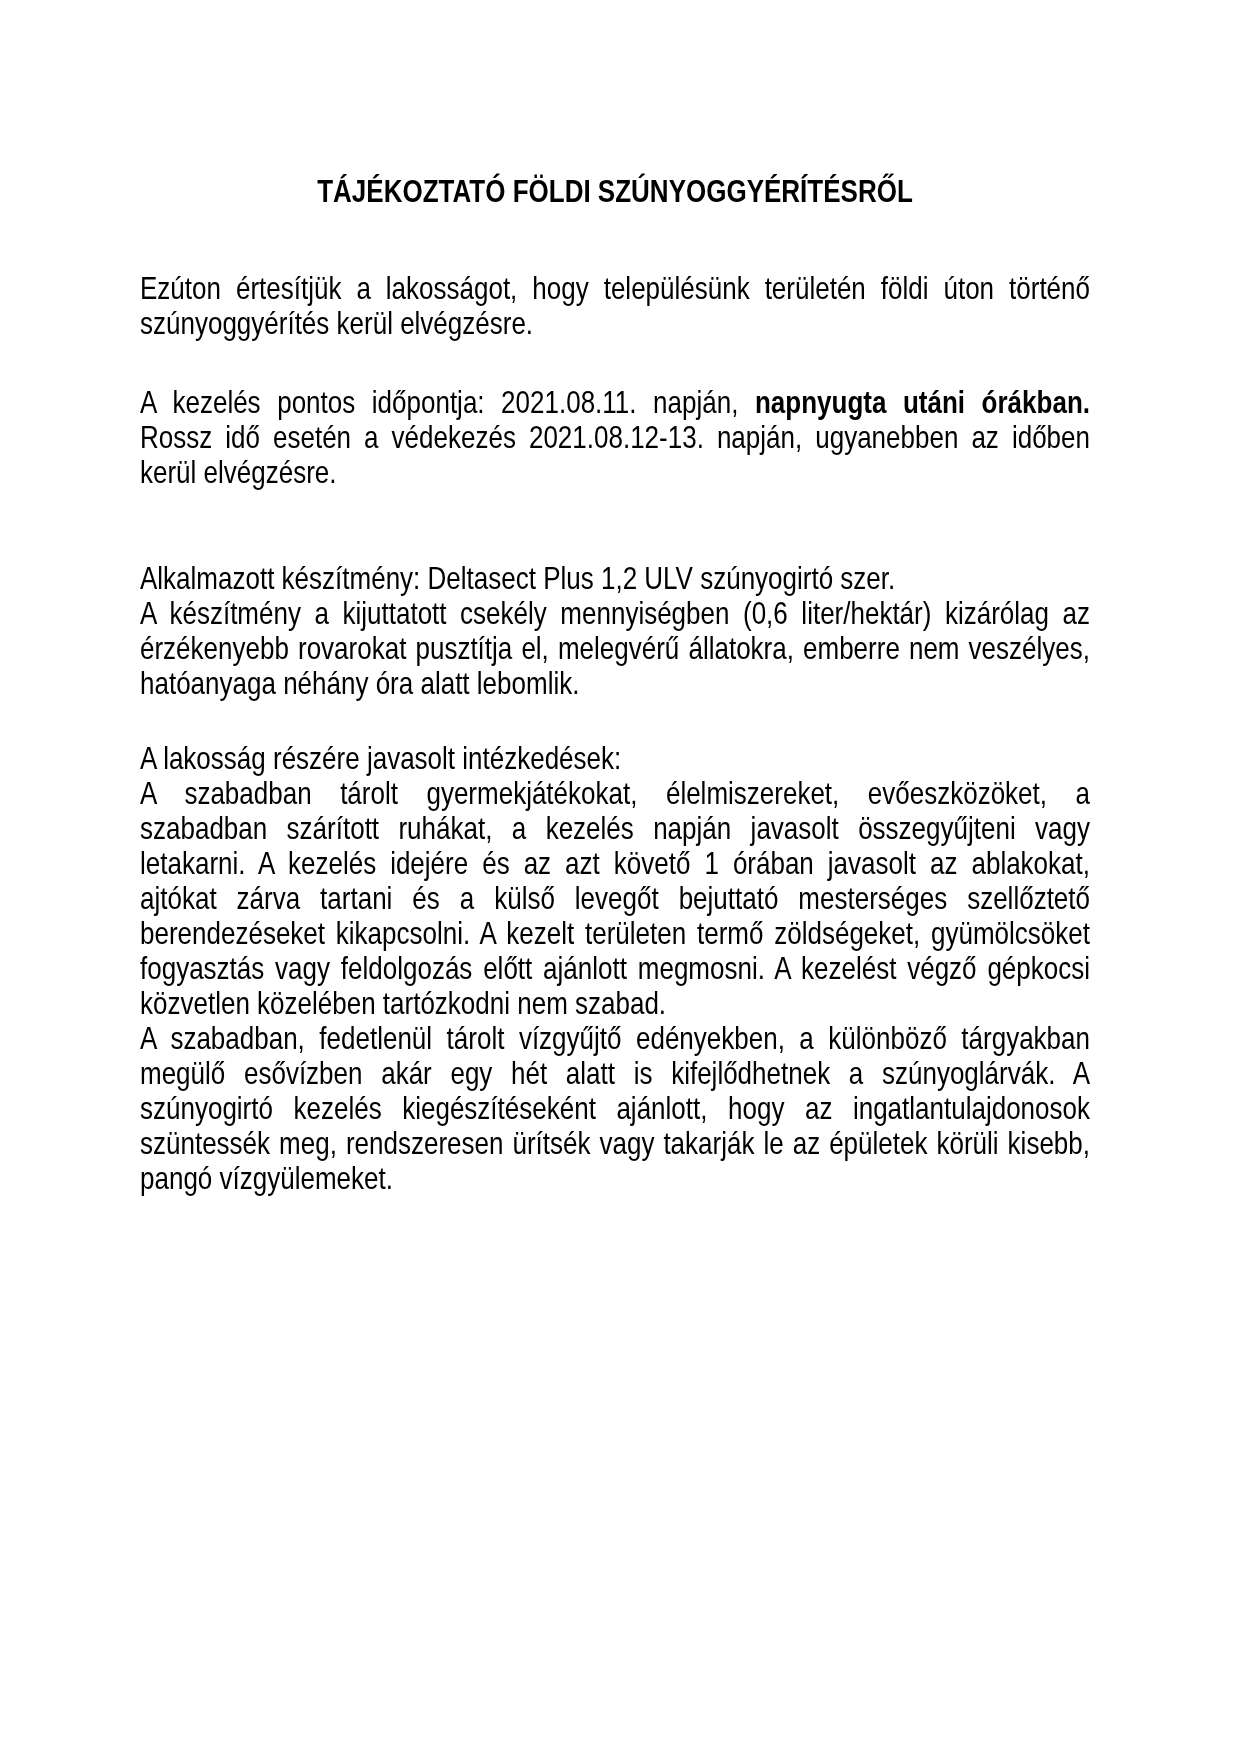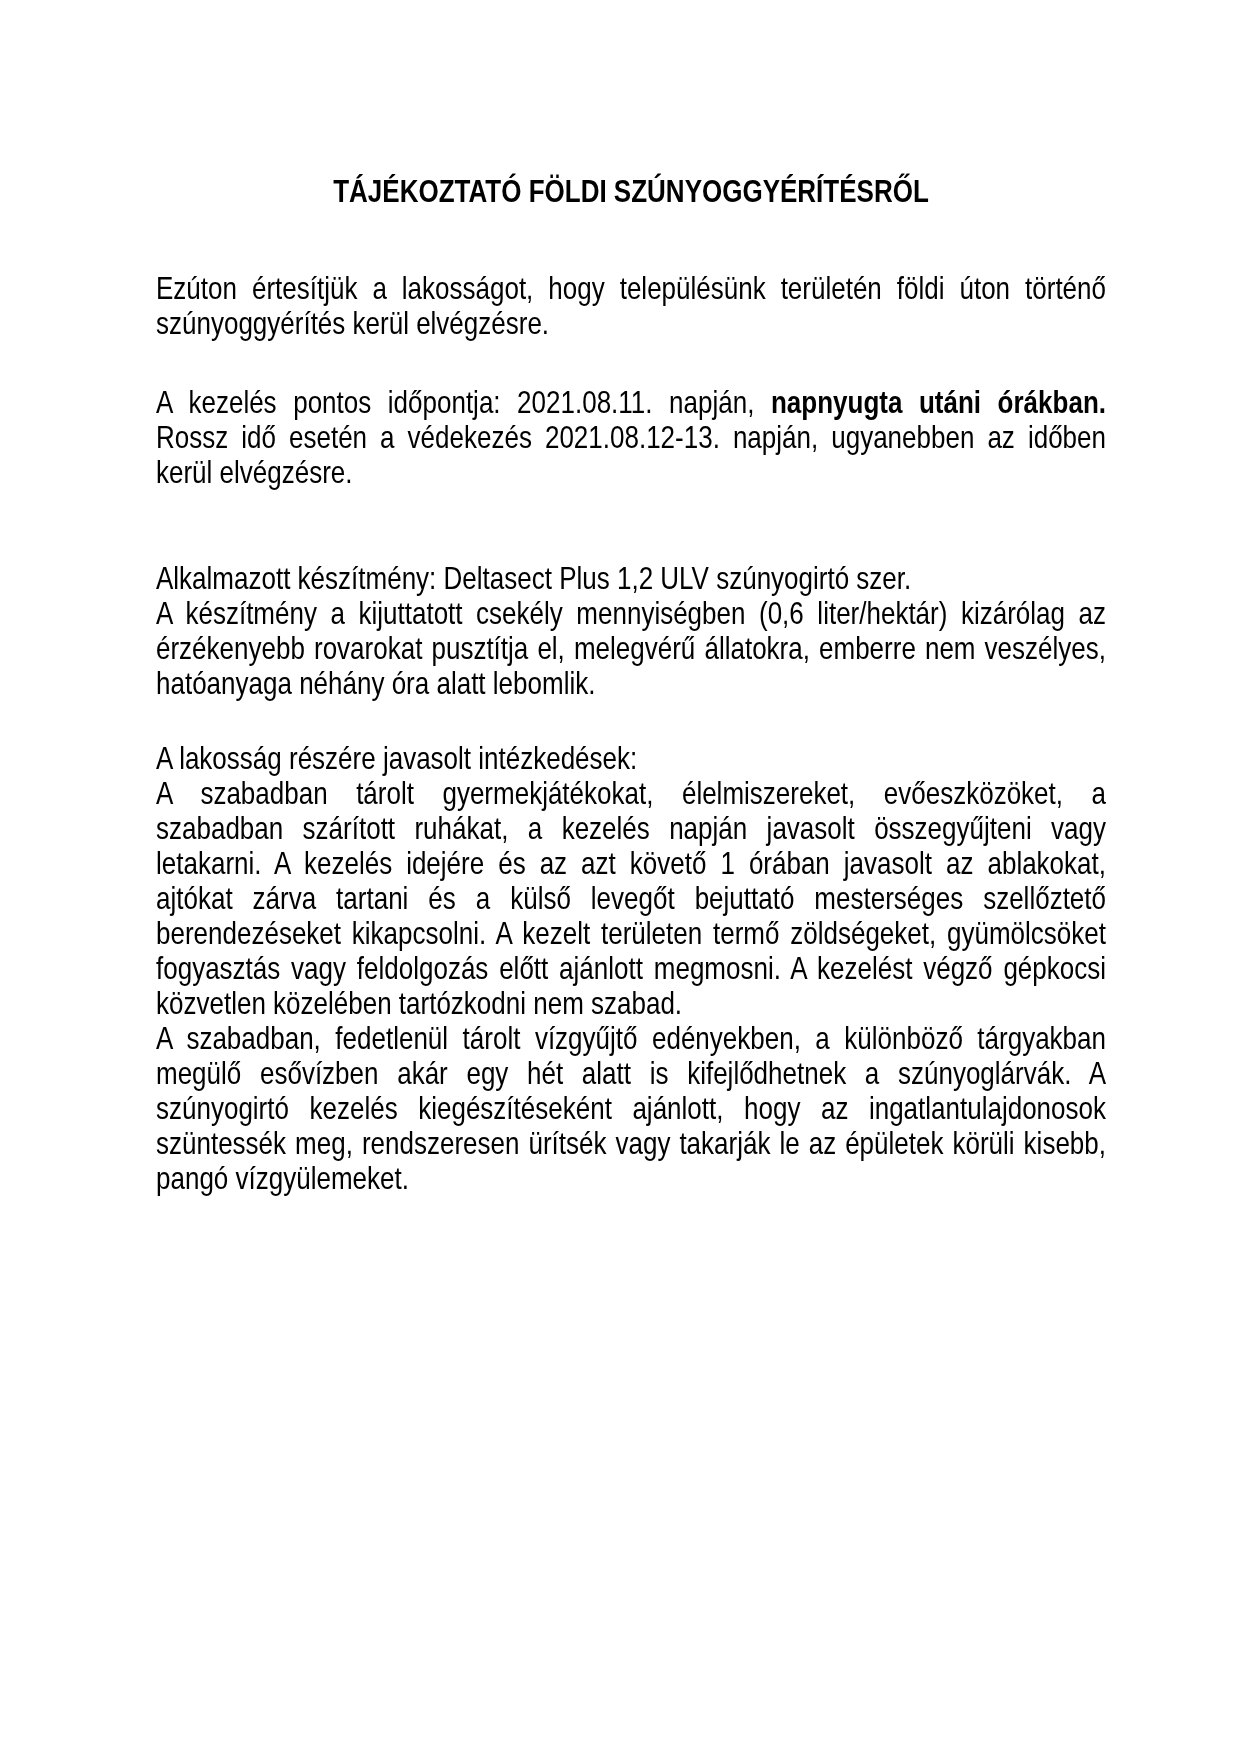--- a/index.html
+++ b/index.html
@@ -11,21 +11,20 @@
     height: 1755px;
     background: #ffffff;
     font-family: "Liberation Sans", sans-serif;
   }
   .page {
     position: relative;
     width: 1151px;
     height: 1755px;
     background: var(--page-bg, #ffffff);
     overflow: hidden;
-    margin-left: 16px;
   }
   
   .content {
     position: absolute;
     left: 140px;
     top: 0;
     width: 950px;
     transform: scaleY(1.2069);
     transform-origin: 0 0;
     font-size: 26px;

